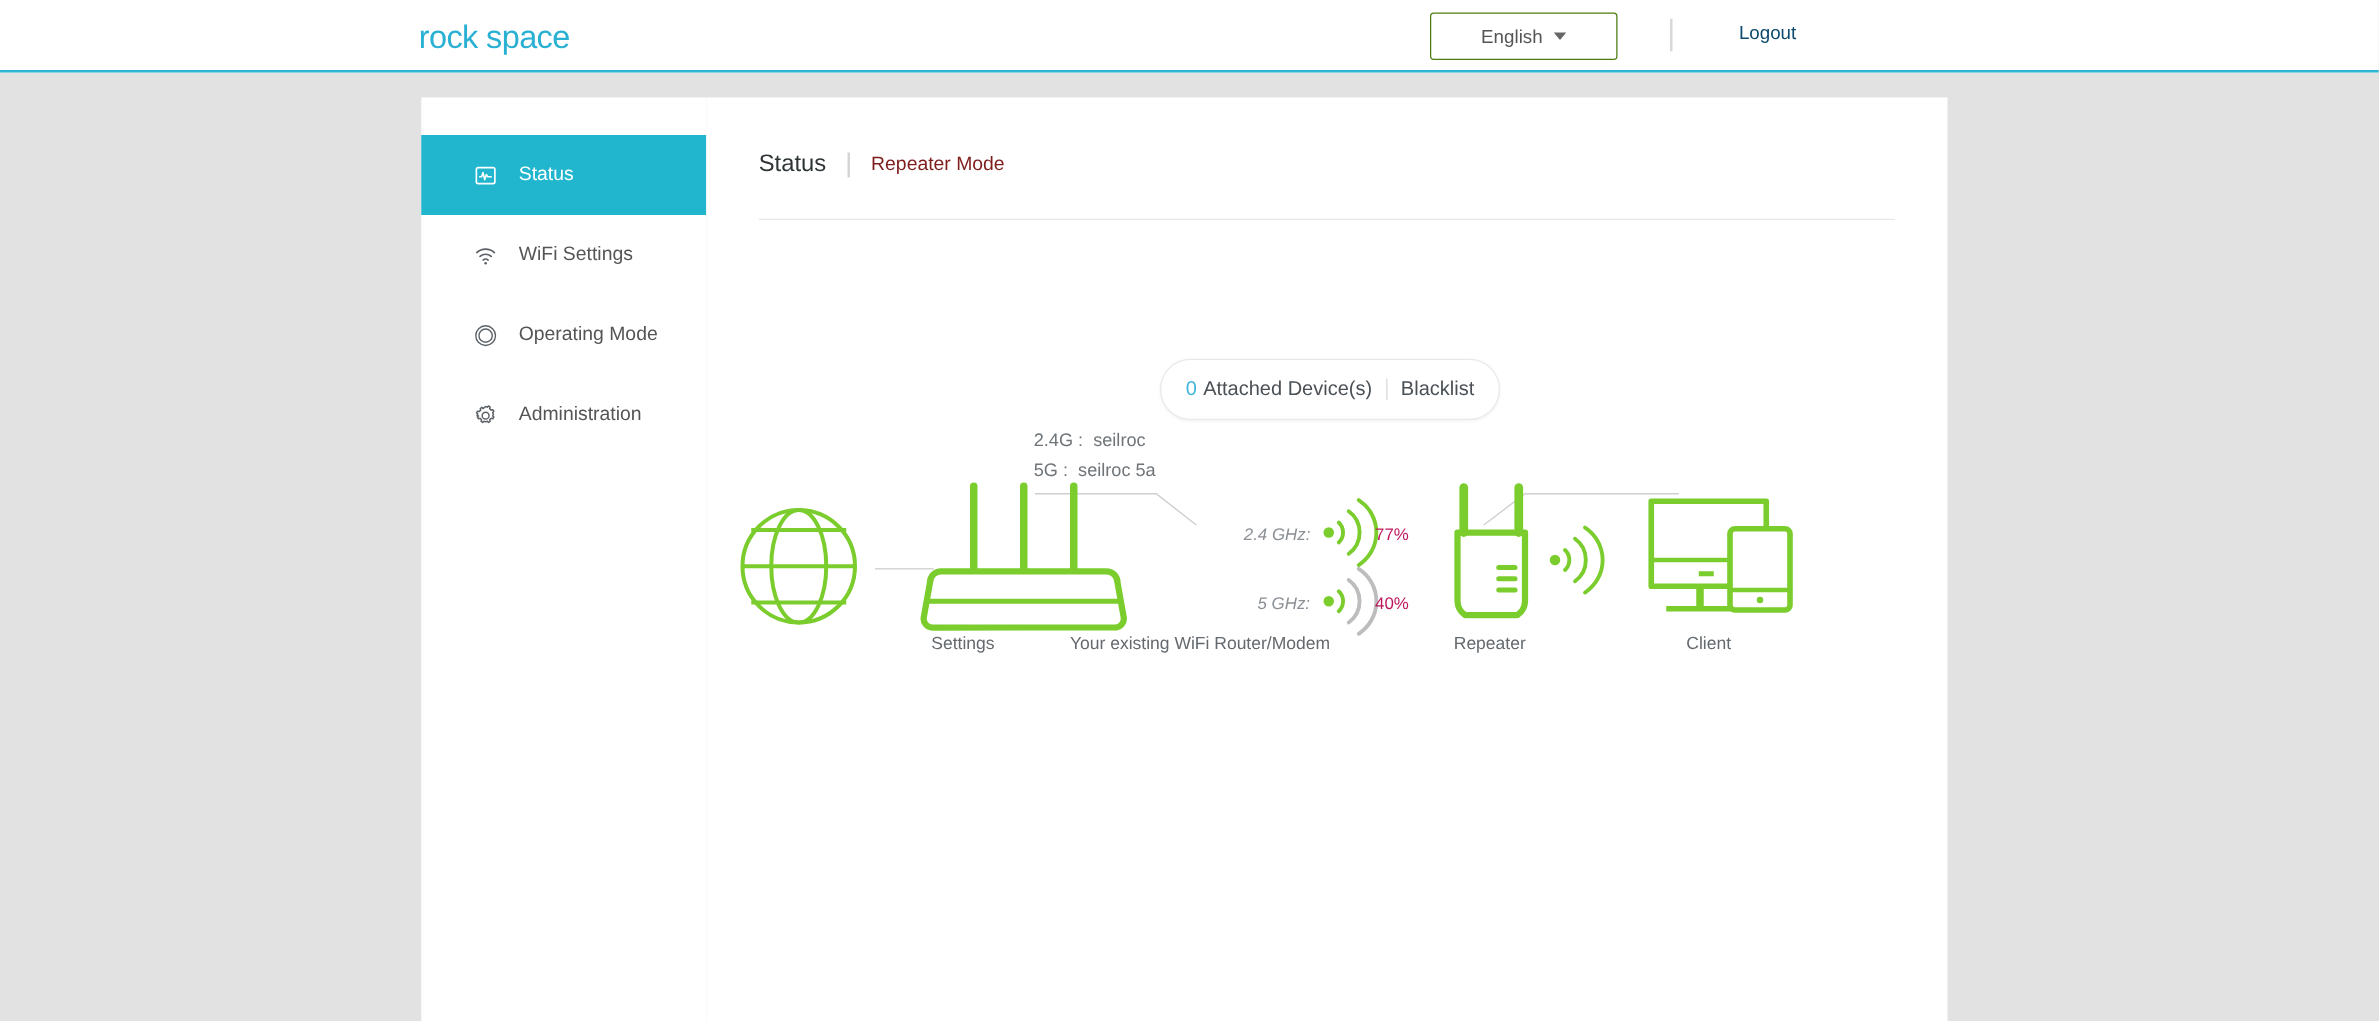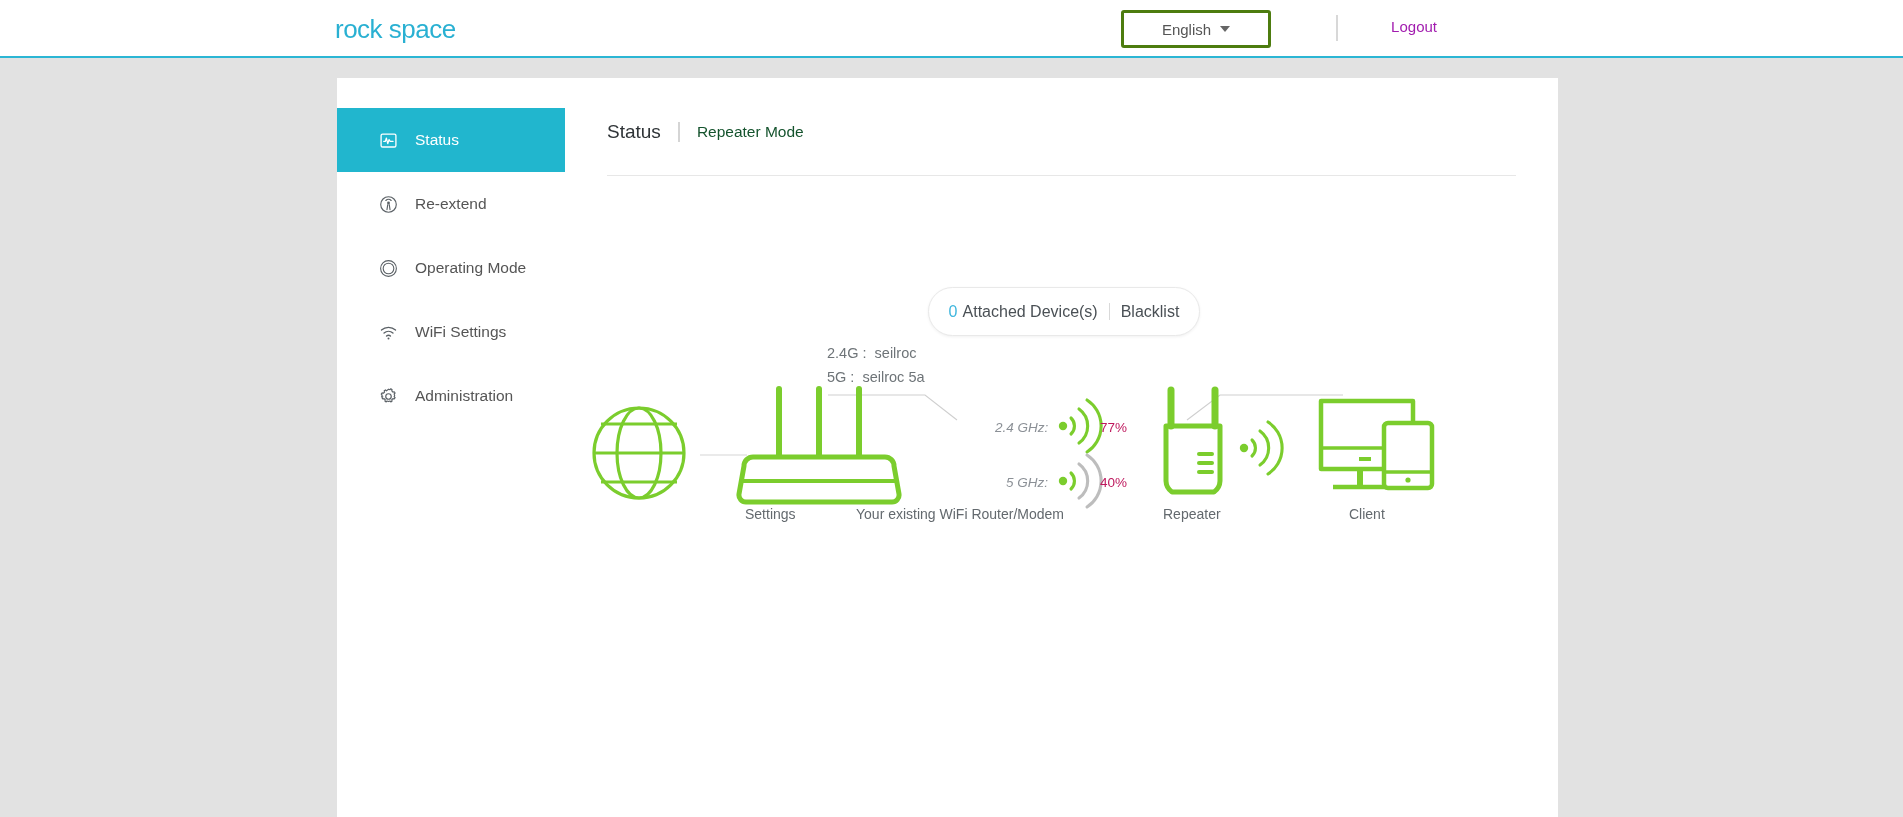--- a/index.html
+++ b/index.html
@@ -22,23 +22,23 @@
   .logo {
     position: absolute;
     left: 335px; top: 14px;
     font-size: 26px;
     letter-spacing: -0.5px;
     color: #29b0d2;
     font-weight: 400;
   }
   .lang-box {
     position: absolute;
-    right: 632px; top: 10px;
+    right: 609px; top: 10px;
     width: 150px; height: 38px;
-    border: 3px solid #4d7c0f;
+    border: 1px solid #4d7c0f;
     border-radius: 3px;
     background: #fff;
     display: flex;
     align-items: center;
     justify-content: center;
     gap: 9px;
     cursor: pointer;
   }
   .lang-label { font-size: 15px; color: #555; }
   .caret {
@@ -50,21 +50,21 @@
   .hdr-divider {
     position: absolute;
     right: 565px; top: 15px;
     width: 2px; height: 26px;
     background: #d8d8d8;
   }
   .logout {
     position: absolute;
     right: 466px; top: 18px;
     font-size: 15px;
-    color: #a21caf;
+    color: #0c4a6e;
     cursor: pointer;
   }
 
   
   .sidebar {
     position: absolute;
     left: 337px; top: 78px;
     width: 228px; height: 739px;
     background: #ffffff;
   }
@@ -99,21 +99,21 @@
   }
   .crumb {
     position: absolute;
     left: 42px; top: 43px;
     display: flex;
     align-items: center;
     gap: 17px;
   }
   .crumb-main { font-size: 19px; color: #2f3437; }
   .crumb-sep { width: 2px; height: 20px; background: #d5d5d5; }
-  .crumb-sub { font-size: 15.5px; color: #14532d; }
+  .crumb-sub { font-size: 15.5px; color: #7f1d1d; }
   .hr {
     position: absolute;
     left: 42px; top: 97px;
     width: 909px; height: 1px;
     background: #e7e7e7;
   }
 
   
   .pill {
     position: absolute;
@@ -182,56 +182,45 @@
   <div class="nav-item active">
     <span class="ico">
       <svg width="19" height="19" viewBox="0 0 20 20" fill="none" stroke="#ffffff" stroke-width="1.4">
         <rect x="2.2" y="3.2" width="15.6" height="13.6" rx="1.6"></rect>
         <polyline points="5,11 6.6,11 7.8,7.4 9.2,13.4 10.6,9 11.8,11 14.8,11" stroke-width="1.3" stroke-linejoin="round" stroke-linecap="round"></polyline>
       </svg>
     </span>
     <span>Status</span>
   </div>
 
-  <div class="nav-item">
-    <span class="ico">
-      <svg width="19" height="19" viewBox="0 0 20 20" fill="none" stroke="#5b6166" stroke-width="1.2">
-        <circle cx="10" cy="10" r="8.2"></circle>
-        <circle cx="10" cy="8.4" r="1.5" fill="#5b6166" stroke="none"></circle>
-        <path d="M7.2 5.8a4 4 0 0 1 5.6 0" stroke-linecap="round"></path>
-        <path d="M9.2 10.2 L8.4 15.4 M10.8 10.2 L11.6 15.4" stroke-linecap="round"></path>
-      </svg>
-    </span>
-    <span>Re-extend</span>
-  </div>
-
-  <div class="nav-item">
-    <span class="ico">
-      <svg width="19" height="19" viewBox="0 0 20 20" fill="none" stroke="#5b6166" stroke-width="1.15">
-        <circle cx="10" cy="10" r="8.3"></circle>
-        <circle cx="10" cy="10" r="5.6"></circle>
-      </svg>
-    </span>
-    <span>Operating Mode</span>
-  </div>
 
   <div class="nav-item">
     <span class="ico">
       <svg width="19" height="19" viewBox="0 0 20 20" fill="none" stroke="#5b6166" stroke-width="1.4" stroke-linecap="round">
         <path d="M2.6 7.4a11 11 0 0 1 14.8 0"></path>
         <path d="M5.3 10.6a7.2 7.2 0 0 1 9.4 0"></path>
         <path d="M7.9 13.7a3.3 3.3 0 0 1 4.2 0"></path>
         <circle cx="10" cy="16.4" r="1.05" fill="#5b6166" stroke="none"></circle>
       </svg>
     </span>
     <span>WiFi Settings</span>
   </div>
 
   <div class="nav-item">
     <span class="ico">
+      <svg width="19" height="19" viewBox="0 0 20 20" fill="none" stroke="#5b6166" stroke-width="1.15">
+        <circle cx="10" cy="10" r="8.3"></circle>
+        <circle cx="10" cy="10" r="5.6"></circle>
+      </svg>
+    </span>
+    <span>Operating Mode</span>
+  </div>
+
+  <div class="nav-item">
+    <span class="ico">
       <svg width="19" height="19" viewBox="0 0 20 20" fill="none" stroke="#5b6166" stroke-width="1.25">
         <path d="M10 2.3l1.5.55.95-1.0 1.35.95-.35 1.35 1.2 1.2 1.35-.35.95 1.35-1.0.95.55 1.5-.55 1.5 1.0.95-.95 1.35-1.35-.35-1.2 1.2.35 1.35-1.35.95-.95-1.0-1.5.55-1.5-.55-.95 1.0-1.35-.95.35-1.35-1.2-1.2-1.35.35-.95-1.35 1.0-.95L2.8 10l.55-1.5-1.0-.95.95-1.35 1.35.35 1.2-1.2-.35-1.35 1.35-.95.95 1.0z" stroke-linejoin="round"></path>
         <circle cx="10" cy="10" r="2.9"></circle>
       </svg>
     </span>
     <span>Administration</span>
   </div>
 
 </div>
 

